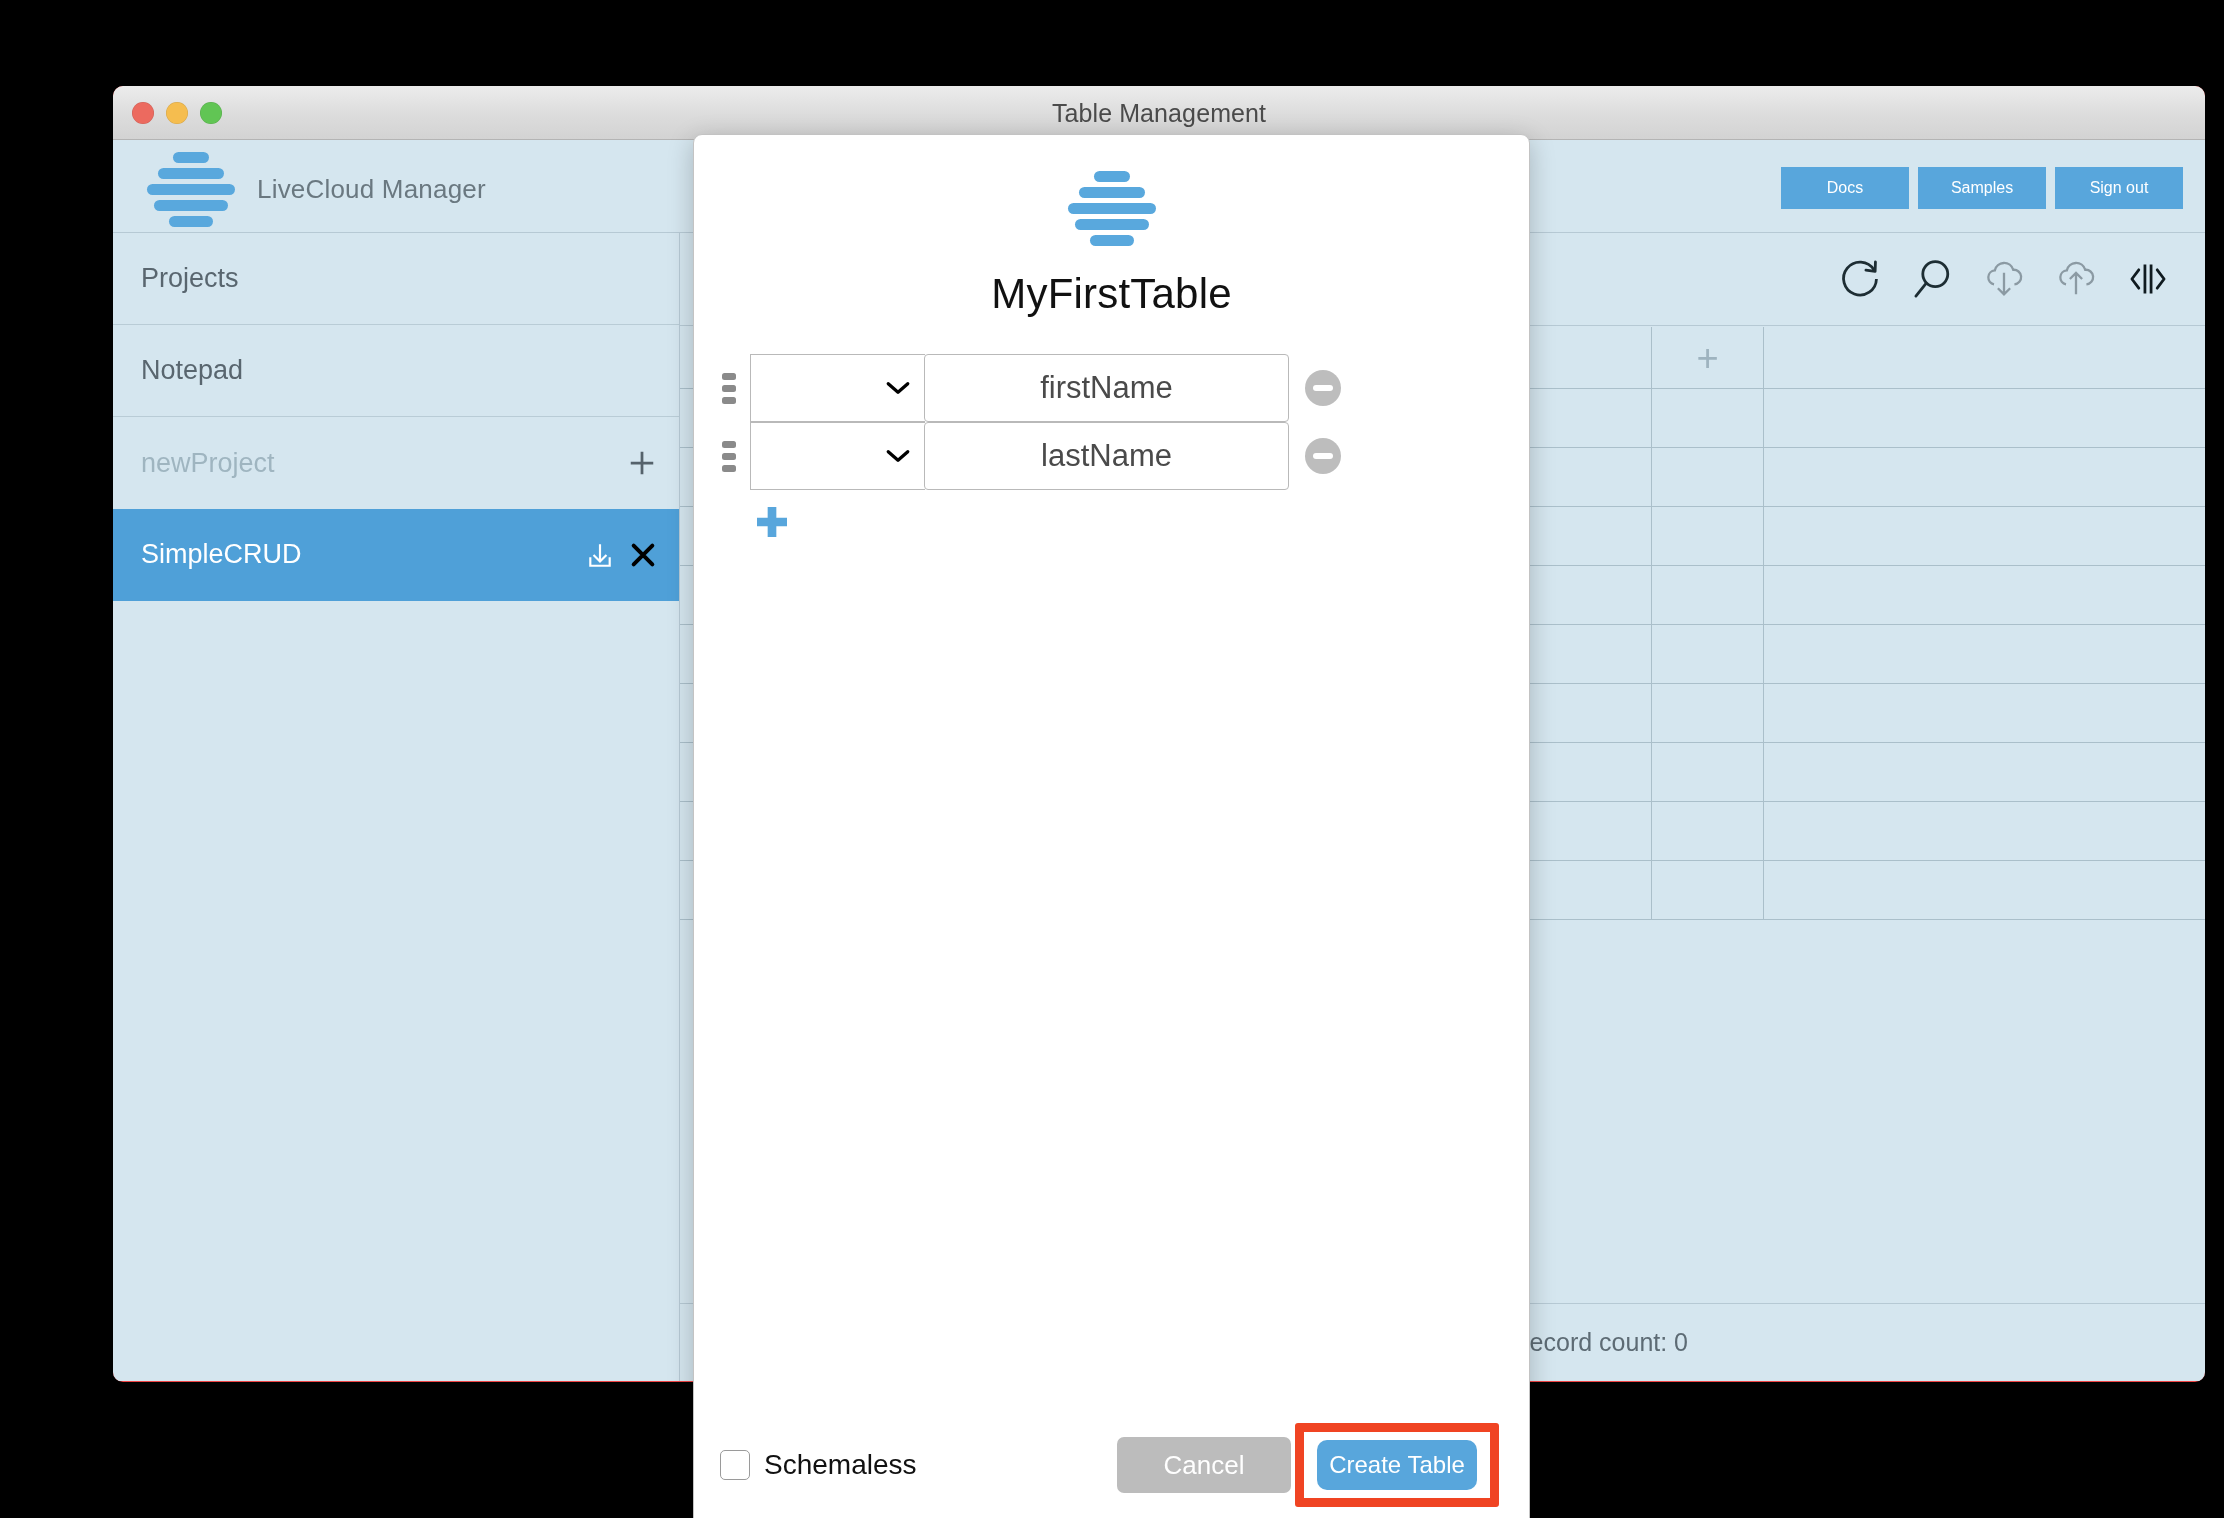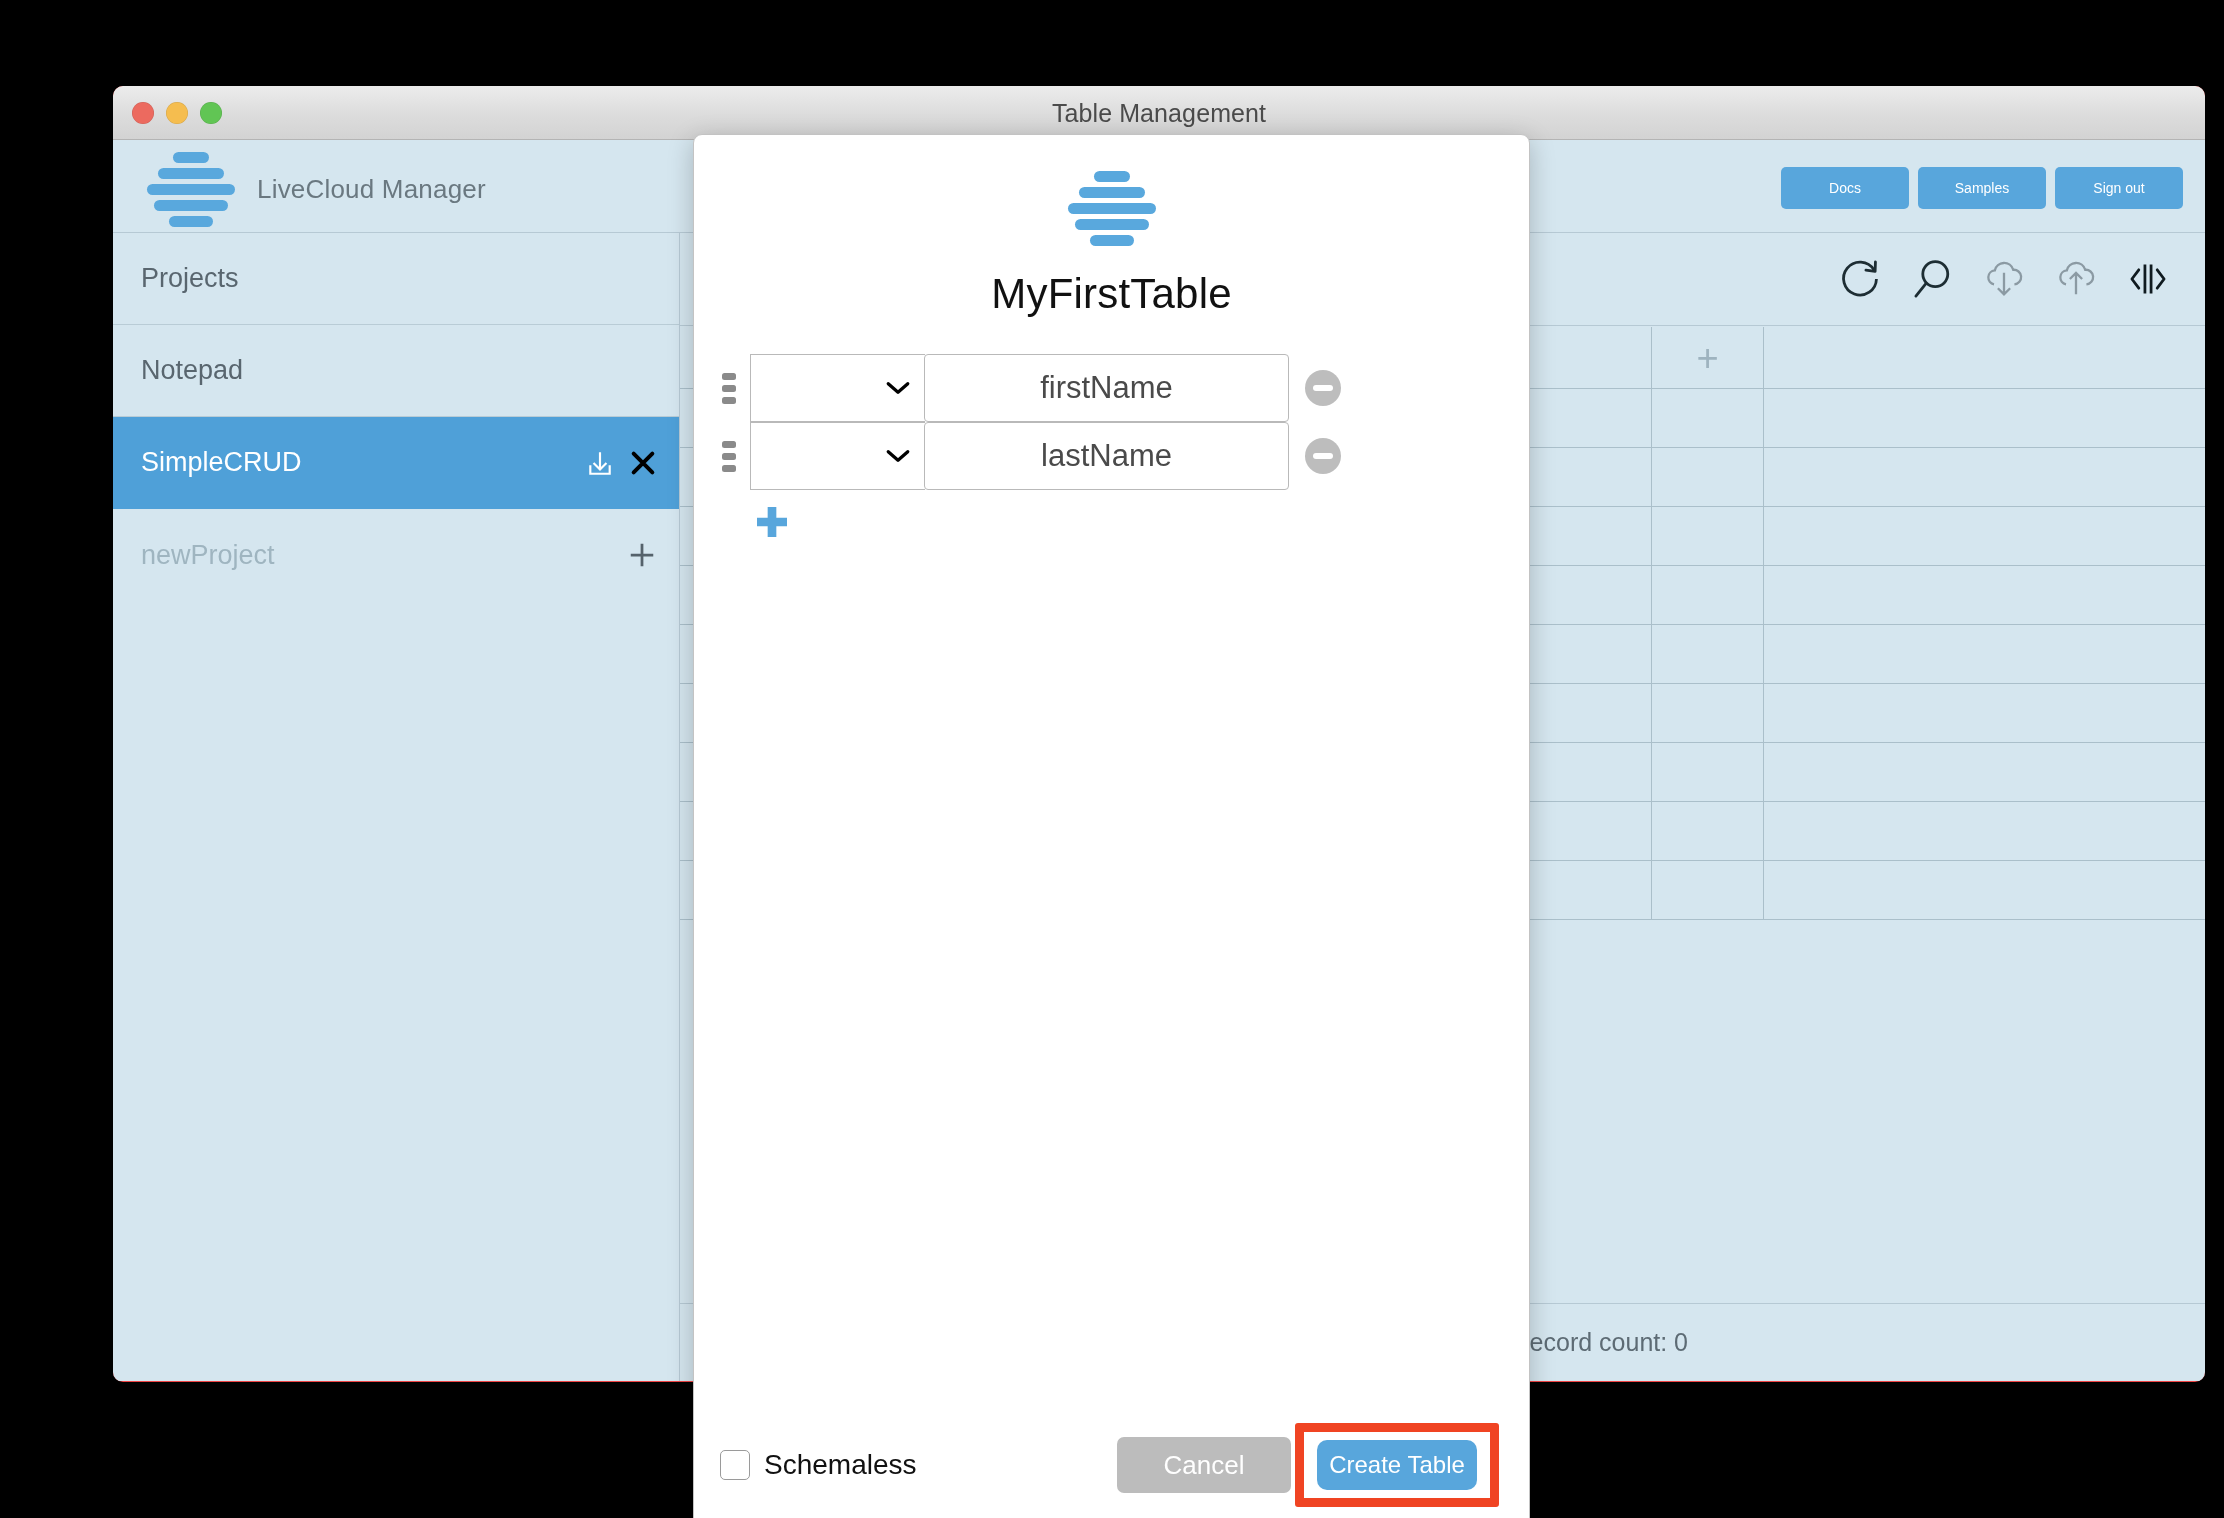--- a/index.html
+++ b/index.html
@@ -61,22 +61,22 @@
   .lg4 { width: 74px; } .lg5 { width: 44px; }
   #brand-name { font-size: 26px; color: #6a7880; letter-spacing: .2px; }
 
   #header-buttons {
     position: absolute; right: 22px; top: 27px;
     display: flex; gap: 9px;
   }
   .hbtn {
     height: 42px; min-width: 128px;
     background: #58a6dc; color: #ffffff;
-    border: none; border-radius: 5px;
-    font-size: 14px; font-family: "Liberation Sans", sans-serif;
+    border: none; border-radius: 0;
+    font-size: 16px; font-family: "Liberation Sans", sans-serif;
     cursor: pointer;
     display: flex; align-items: center; justify-content: center; text-align: center;
   }
 
   
   #app-body { position: relative; height: 1148px; display: flex; }
 
   
   #sidebar {
     width: 567px; background: #d5e6ef;
@@ -262,41 +262,41 @@
 
     <div id="sidebar">
       <div class="side-row header-row">
         <span class="label">Projects</span>
       </div>
 
       <div class="side-row">
         <span class="label">Notepad</span>
       </div>
 
+      <div class="side-row muted">
+        <span class="label">newProject</span>
+        <span class="acts">
+          <svg class="icon-plus-sm" viewBox="0 0 24 24">
+            <path d="M12 3 V21 M3 12 H21" stroke="#55626b" stroke-width="2.2"></path>
+          </svg>
+        </span>
+      </div>
+
       <div class="side-row selected">
         <span class="label">SimpleCRUD</span>
         <span class="acts">
           <svg class="icon-dl" viewBox="0 0 24 26">
             <path d="M3 15 V23 H21 V15" fill="none" stroke="#ffffff" stroke-width="2"></path>
             <path d="M12 3 V19 M6 13 L12 19 L18 13" fill="none" stroke="#ffffff" stroke-width="2"></path>
           </svg>
           <svg class="icon-x" viewBox="0 0 24 24">
             <path d="M4 4 L20 20 M20 4 L4 20" stroke="#000000" stroke-width="3.4" stroke-linecap="round"></path>
           </svg>
         </span>
       </div>
-
-      <div class="side-row muted">
-        <span class="label">newProject</span>
-        <span class="acts">
-          <svg class="icon-plus-sm" viewBox="0 0 24 24">
-            <path d="M12 3 V21 M3 12 H21" stroke="#55626b" stroke-width="2.2"></path>
-          </svg>
-        </span>
-      </div>
       <div id="sidebar-fill"></div>
     </div>
 
     <div id="content">
 
       <div id="toolbar">
         <svg class="tbicon" viewBox="0 0 28 28">
           <path d="M22.5 8.5 A10 10 0 1 0 24 14" fill="none" stroke="#1d2d33" stroke-width="1.7"></path>
           <path d="M23.4 3.6 L23.2 9.4 L17.6 8.6" fill="none" stroke="#1d2d33" stroke-width="1.7" stroke-linecap="round" stroke-linejoin="round"></path>
         </svg>

